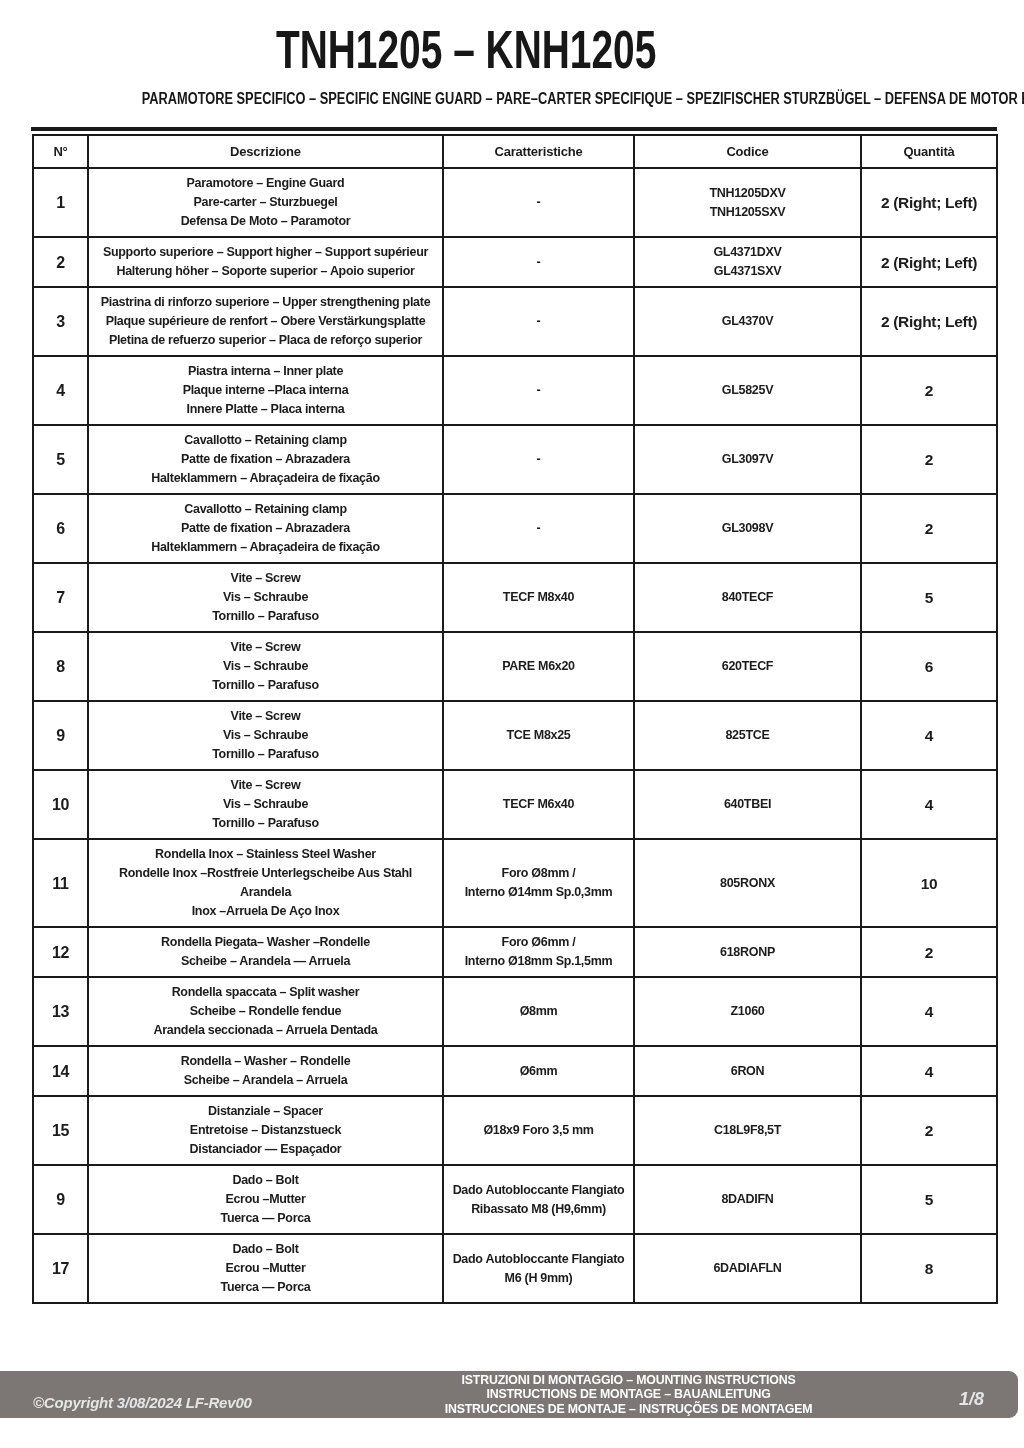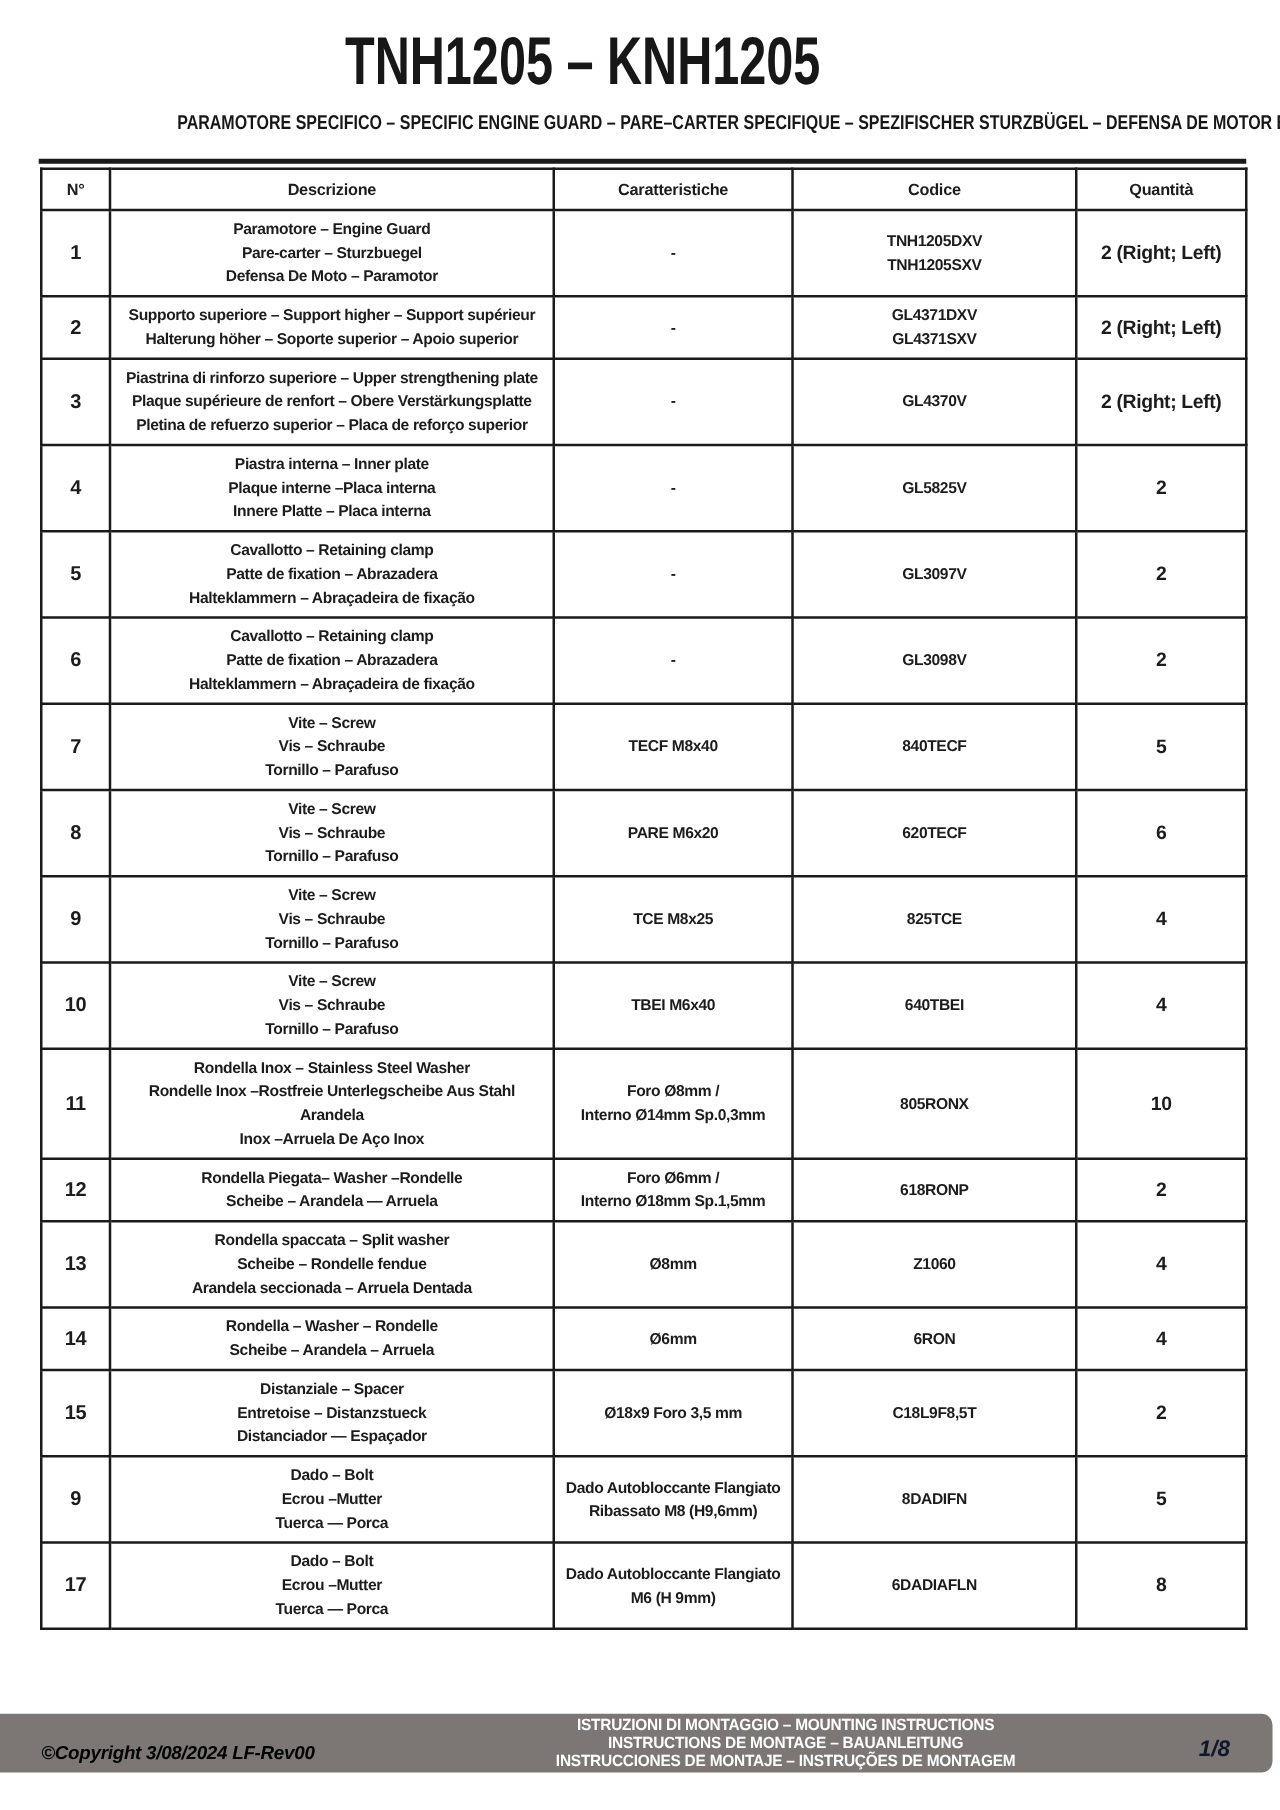--- a/index.html
+++ b/index.html
@@ -105,21 +105,21 @@
     align-items: stretch;
   }
   .footer-left {
     flex: 0 0 360px;
     display: flex;
     align-items: flex-end;
     padding: 0 0 7px 33px;
     font-size: 15px;
     font-weight: bold;
     font-style: italic;
-    color: #000000;
+    color: #e5e5e5;
     letter-spacing: -0.2px;
     white-space: nowrap;
   }
   .footer-center {
     flex: 1 1 auto;
     display: flex;
     flex-direction: column;
     justify-content: center;
     align-items: center;
     color: #ffffff;
@@ -134,21 +134,21 @@
   }
   .footer-right {
     flex: 0 0 120px;
     display: flex;
     align-items: flex-end;
     justify-content: flex-end;
     padding: 0 34px 8px 0;
     font-size: 18px;
     font-weight: bold;
     font-style: italic;
-    color: #0f172a;
+    color: #e5e5e5;
   }
 </style>
 </head>
 <body>
 
 <div class="page">
 
   <div class="title-wrap">
     <span class="title">TNH1205 – KNH1205</span>
   </div>
@@ -236,21 +236,21 @@
         <tr>
       <td class="col-n">9</td>
       <td class="col-desc">Vite – Screw<br>Vis – Schraube<br>Tornillo – Parafuso</td>
       <td class="col-car">TCE M8x25</td>
       <td class="col-cod">825TCE</td>
       <td class="col-qty">4</td>
     </tr>
         <tr>
       <td class="col-n">10</td>
       <td class="col-desc">Vite – Screw<br>Vis – Schraube<br>Tornillo – Parafuso</td>
-      <td class="col-car">TBEI  M6x40</td>
+      <td class="col-car">TECF  M6x40</td>
       <td class="col-cod">640TBEI</td>
       <td class="col-qty">4</td>
     </tr>
         <tr>
       <td class="col-n">11</td>
       <td class="col-desc">Rondella Inox – Stainless Steel Washer<br>Rondelle Inox –Rostfreie Unterlegscheibe Aus Stahl  Arandela<br>Inox –Arruela De Aço Inox</td>
       <td class="col-car">Foro Ø8mm /<br>Interno Ø14mm Sp.0,3mm</td>
       <td class="col-cod">805RONX</td>
       <td class="col-qty">10</td>
     </tr>

